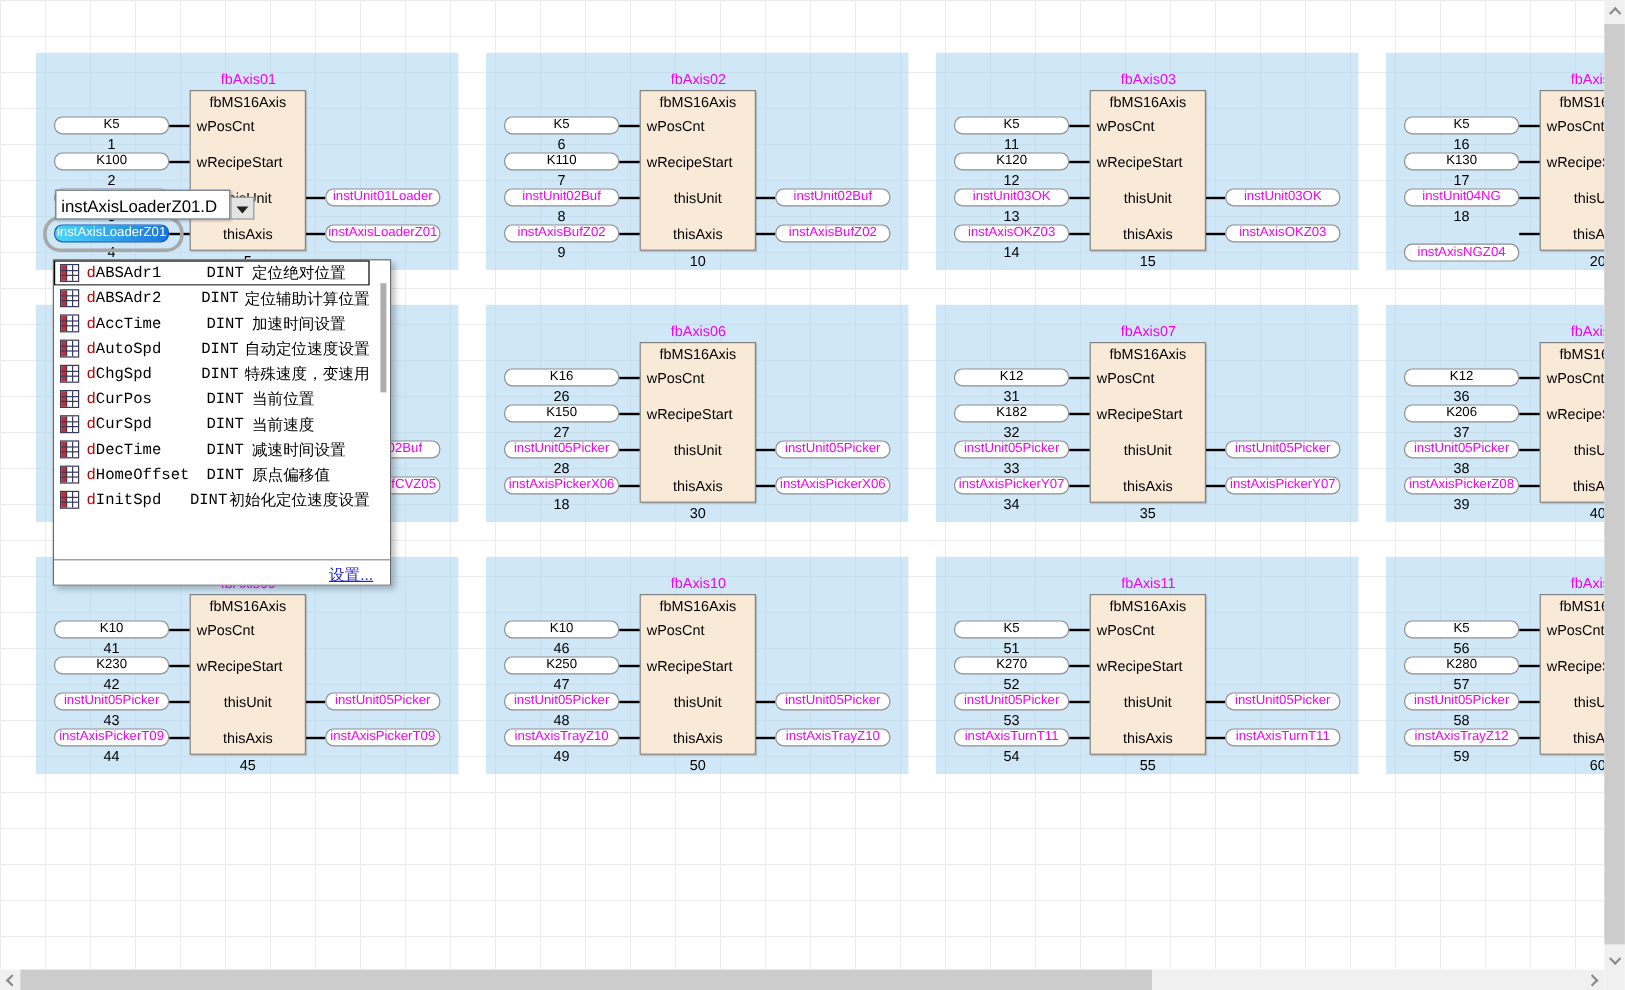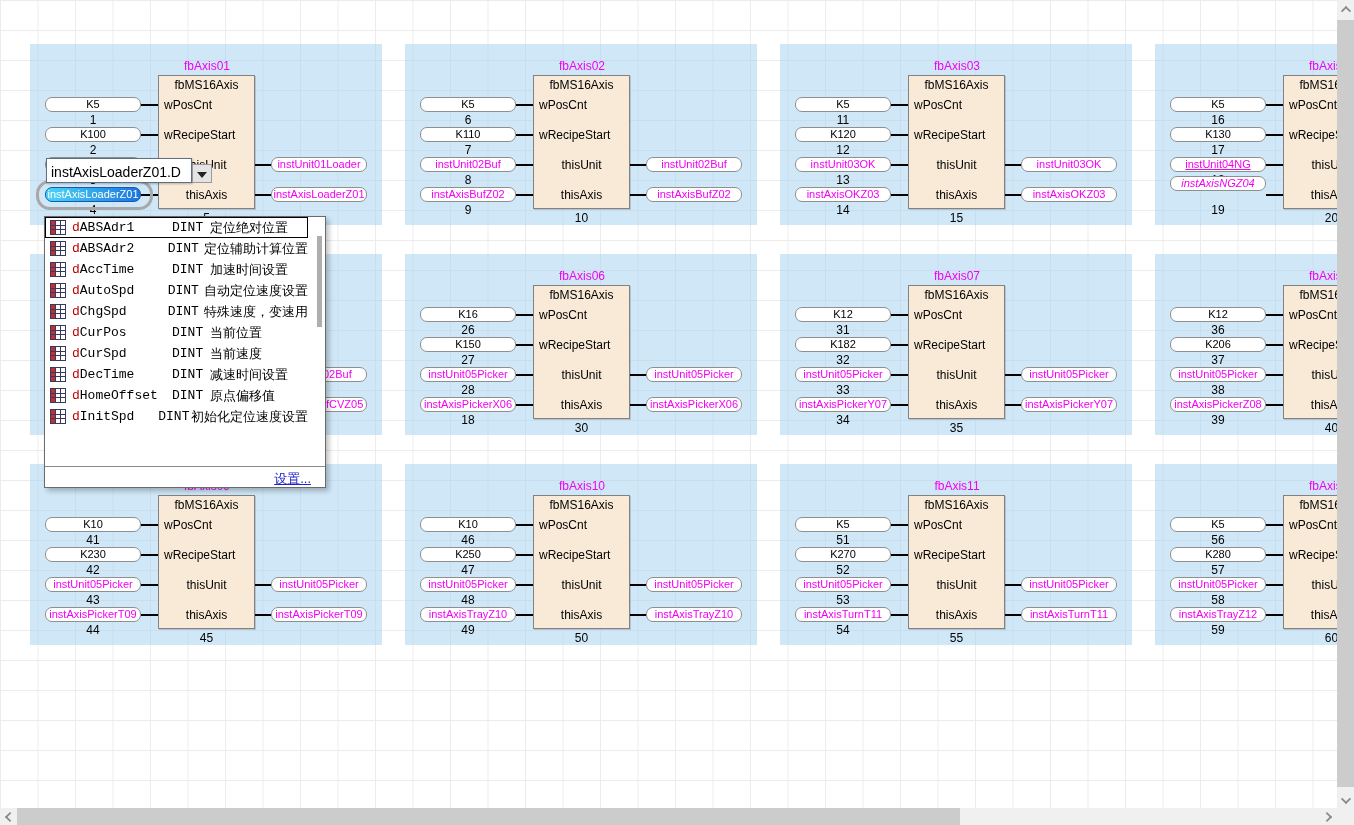--- a/index.html
+++ b/index.html
@@ -175,24 +175,24 @@
         <div class="pin c" style="top: 82px;">thisUnit</div>
         <div class="pin c" style="top: 112px;">thisAxis</div>
       </div>
       <div class="wire" style="left: 111px; top: 60px; width: 17px;"></div>
       <div class="pill const" style="top: 53px;">K5</div>
       <div class="num" style="top: 69px;">16</div>
       <div class="wire" style="left: 111px; top: 90px; width: 17px;"></div>
       <div class="pill const" style="top: 83px;">K130</div>
       <div class="num" style="top: 99px;">17</div>
       <div class="wire" style="left: 111px; top: 120px; width: 17px;"></div>
-      <div class="pill inst" style="top: 113px; text-decoration: underline;">instUnit04NG</div>
+      <div class="pill inst" style="top: 113px;">instUnit04NG</div>
       <div class="num" style="top: 129px;">18</div>
       <div class="wire" style="left: 111px; top: 150px; width: 17px;"></div>
-      <div class="pill inst" style="top: 132px; font-style: italic;">instAxisNGZ04</div>
+      <div class="pill inst" style="top: 159px;">instAxisNGZ04</div>
       <div class="num" style="top: 159px;">19</div>
       <div class="num blocknum" style="top: 167px;">20</div>
     </div>
     <div class="region" style="left: 30px; top: 254px;">
       <div class="wire" style="left: 225px; top: 120px; width: 16px;"></div>
       <div class="pill inst out" style="top: 113px;">instUnit02Buf</div>
       <div class="wire" style="left: 225px; top: 150px; width: 16px;"></div>
       <div class="pill inst out" style="top: 143px;">instAxisBufCVZ05</div>
     </div>
     <div class="region" style="left: 405px; top: 254px;">

